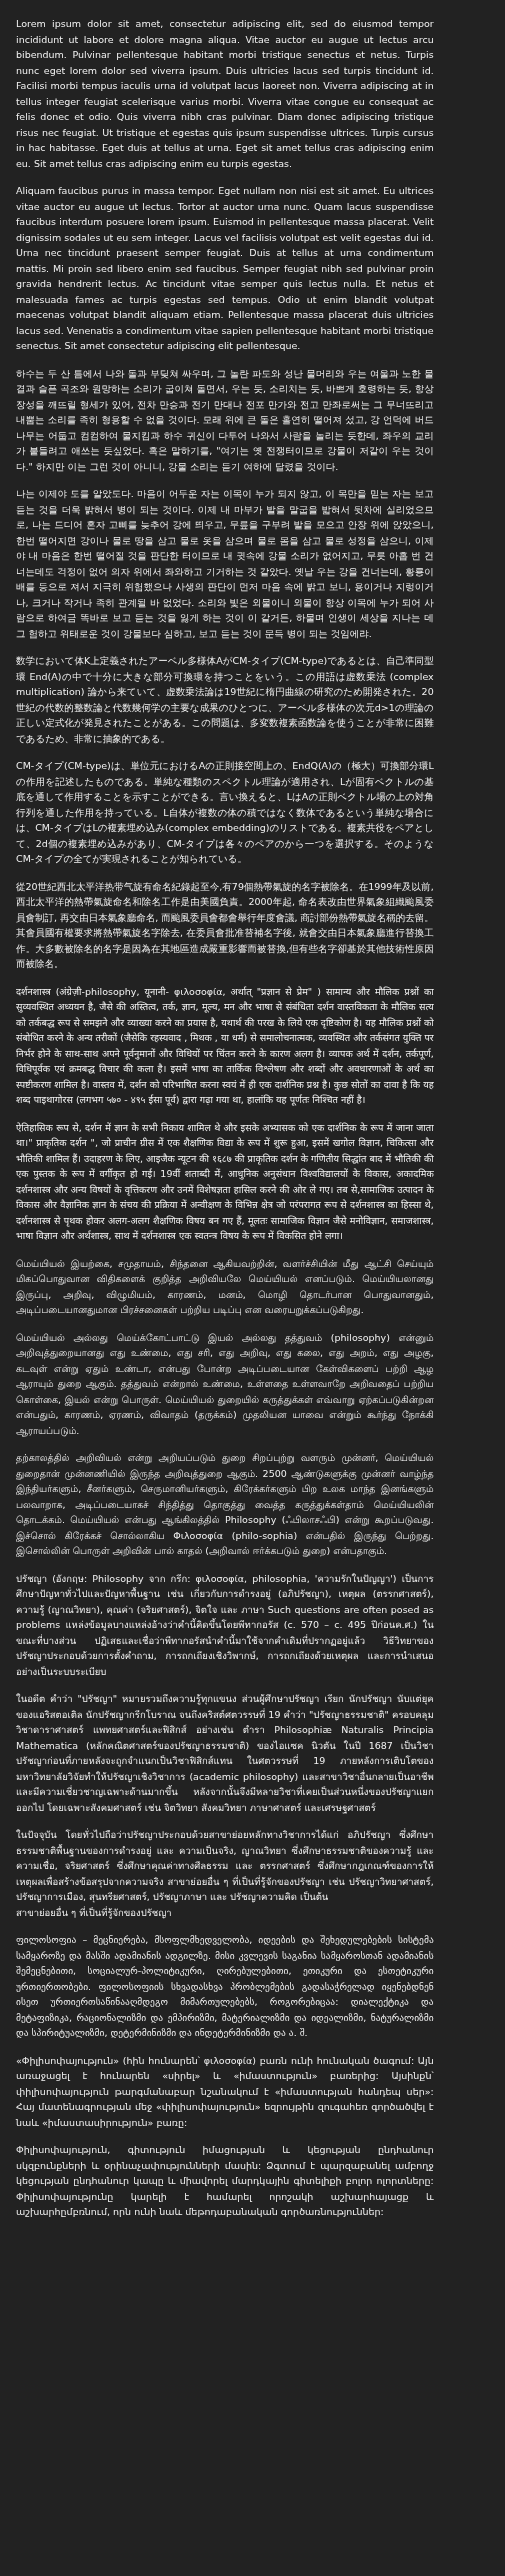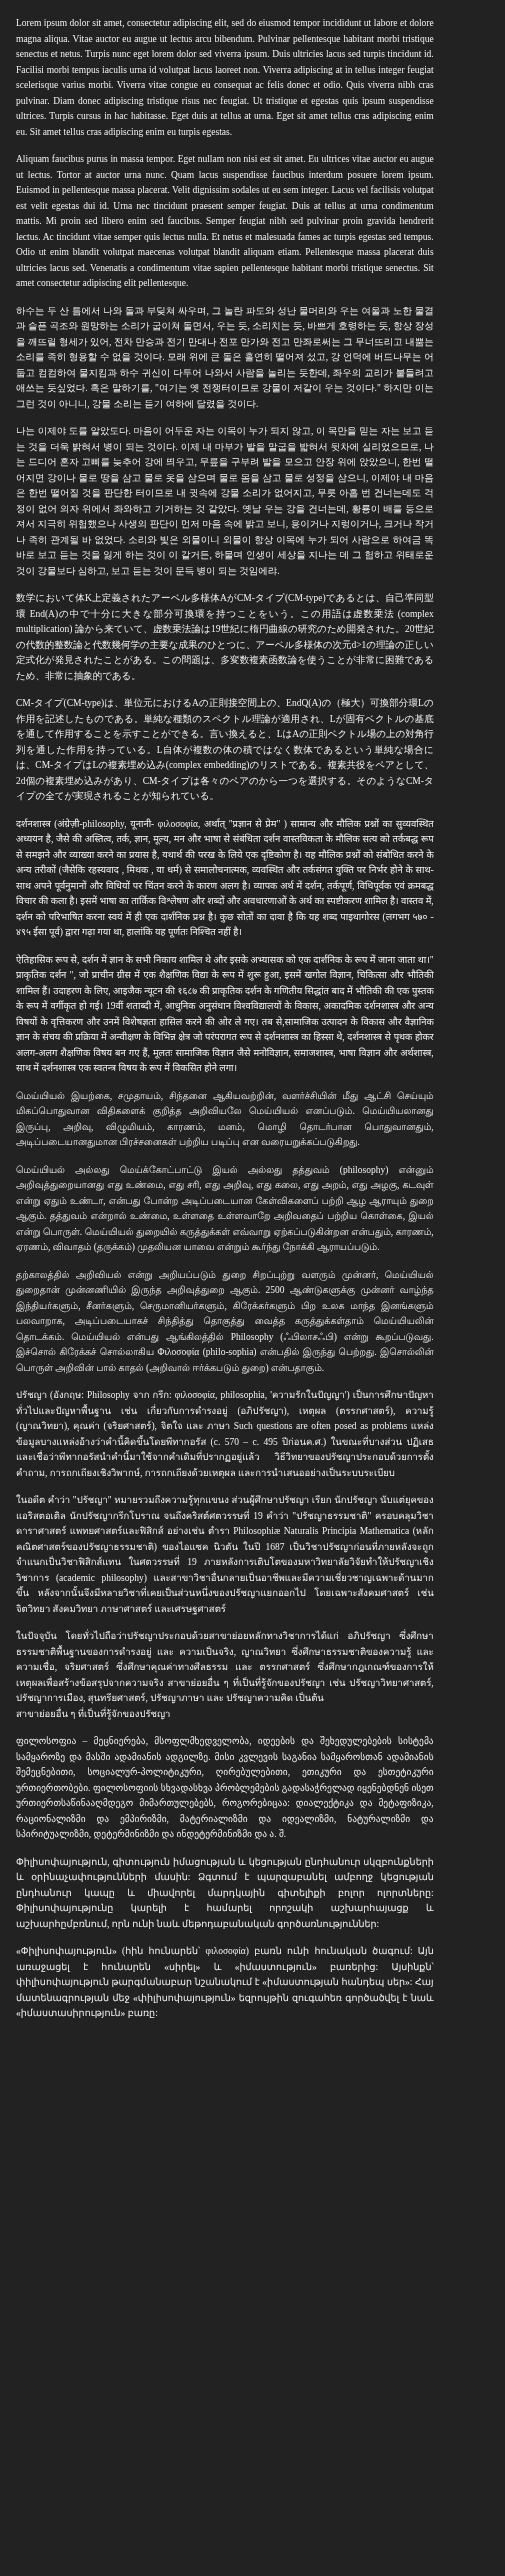--- a/index.html
+++ b/index.html
@@ -10,21 +10,20 @@
   body {
     width: 505px;
     height: 2576px;
     overflow: hidden;
     font-family: "DejaVu Sans", sans-serif;
   }
   .doc {
     padding: 16.4px 13.3px 0 16px;
     box-sizing: border-box;
     width: 447px;
-    font-family: Liberation Serif, serif;
   }
   .para {
     margin: 0 0 12px 0;
     font-size: 9.5px;
     line-height: 15.5px;
     color: #f2f2f2;
     text-align: justify;
     text-justify: inter-word;
     word-break: normal;
     overflow-wrap: break-word;
@@ -36,26 +35,27 @@
 </head>
 <body>
 
 <div class="doc">
   <p class="para" lang="en">Lorem ipsum dolor sit amet, consectetur adipiscing elit, sed do eiusmod tempor incididunt ut labore et dolore magna aliqua. Vitae auctor eu augue ut lectus arcu bibendum. Pulvinar pellentesque habitant morbi tristique senectus et netus. Turpis nunc eget lorem dolor sed viverra ipsum. Duis ultricies lacus sed turpis tincidunt id. Facilisi morbi tempus iaculis urna id volutpat lacus laoreet non. Viverra adipiscing at in tellus integer feugiat scelerisque varius morbi. Viverra vitae congue eu consequat ac felis donec et odio. Quis viverra nibh cras pulvinar. Diam donec adipiscing tristique risus nec feugiat. Ut tristique et egestas quis ipsum suspendisse ultrices. Turpis cursus in hac habitasse. Eget duis at tellus at urna. Eget sit amet tellus cras adipiscing enim eu. Sit amet tellus cras adipiscing enim eu turpis egestas.</p>
   <p class="para" lang="en">Aliquam faucibus purus in massa tempor. Eget nullam non nisi est sit amet. Eu ultrices vitae auctor eu augue ut lectus. Tortor at auctor urna nunc. Quam lacus suspendisse faucibus interdum posuere lorem ipsum. Euismod in pellentesque massa placerat. Velit dignissim sodales ut eu sem integer. Lacus vel facilisis volutpat est velit egestas dui id. Urna nec tincidunt praesent semper feugiat. Duis at tellus at urna condimentum mattis. Mi proin sed libero enim sed faucibus. Semper feugiat nibh sed pulvinar proin gravida hendrerit lectus. Ac tincidunt vitae semper quis lectus nulla. Et netus et malesuada fames ac turpis egestas sed tempus. Odio ut enim blandit volutpat maecenas volutpat blandit aliquam etiam. Pellentesque massa placerat duis ultricies lacus sed. Venenatis a condimentum vitae sapien pellentesque habitant morbi tristique senectus. Sit amet consectetur adipiscing elit pellentesque.</p>
   <p class="para" lang="ko">하수는 두 산 틈에서 나와 돌과 부딪쳐 싸우며, 그 놀란 파도와 성난 물머리와 우는 여울과 노한 물결과 슬픈 곡조와 원망하는 소리가 굽이쳐 돌면서, 우는 듯, 소리치는 듯, 바쁘게 호령하는 듯, 항상 장성을 깨뜨릴 형세가 있어, 전차 만승과 전기 만대나 전포 만가와 전고 만좌로써는 그 무너뜨리고 내뿜는 소리를 족히 형용할 수 없을 것이다. 모래 위에 큰 돌은 홀연히 떨어져 섰고, 강 언덕에 버드나무는 어둡고 컴컴하여 물지킴과 하수 귀신이 다투어 나와서 사람을 놀리는 듯한데, 좌우의 교리가 붙들려고 애쓰는 듯싶었다. 혹은 말하기를, "여기는 옛 전쟁터이므로 강물이 저같이 우는 것이다." 하지만 이는 그런 것이 아니니, 강물 소리는 듣기 여하에 달렸을 것이다.</p>
   <p class="para" lang="ko">나는 이제야 도를 알았도다. 마음이 어두운 자는 이목이 누가 되지 않고, 이 목만을 믿는 자는 보고 듣는 것을 더욱 밝혀서 병이 되는 것이다. 이제 내 마부가 발을 말굽을 밟혀서 뒷차에 실리었으므로, 나는 드디어 혼자 고삐를 늦추어 강에 띄우고, 무릎을 구부려 발을 모으고 안장 위에 앉았으니, 한번 떨어지면 강이나 물로 땅을 삼고 물로 옷을 삼으며 물로 몸을 삼고 물로 성정을 삼으니, 이제야 내 마음은 한번 떨어질 것을 판단한 터이므로 내 귓속에 강물 소리가 없어지고, 무릇 아홉 번 건너는데도 걱정이 없어 의자 위에서 좌와하고 기거하는 것 같았다. 옛날 우는 강을 건너는데, 황룡이 배를 등으로 져서 지극히 위험했으나 사생의 판단이 먼저 마음 속에 밝고 보니, 용이거나 지렁이거나, 크거나 작거나 족히 관계될 바 없었다. 소리와 빛은 외물이니 외물이 항상 이목에 누가 되어 사람으로 하여금 똑바로 보고 듣는 것을 잃게 하는 것이 이 같거든, 하물며 인생이 세상을 지나는 데 그 험하고 위태로운 것이 강물보다 심하고, 보고 듣는 것이 문득 병이 되는 것임에랴.</p>
   <p class="para" lang="ja">数学において体K上定義されたアーベル多様体AがCM-タイプ(CM-type)であるとは、自己準同型環 End(A)の中で十分に大きな部分可換環を持つことをいう。この用語は虚数乗法 (complex multiplication) 論から来ていて、虚数乗法論は19世紀に楕円曲線の研究のため開発された。20世紀の代数的整数論と代数幾何学の主要な成果のひとつに、アーベル多様体の次元d&gt;1の理論の正しい定式化が発見されたことがある。この問題は、多変数複素函数論を使うことが非常に困難であるため、非常に抽象的である。</p>
   <p class="para" lang="ja">CM-タイプ(CM-type)は、単位元におけるAの正則接空間上の、EndQ(A)の（極大）可換部分環Lの作用を記述したものである。単純な種類のスペクトル理論が適用され、Lが固有ベクトルの基底を通して作用することを示すことができる。言い換えると、LはAの正則ベクトル場の上の対角行列を通した作用を持っている。L自体が複数の体の積ではなく数体であるという単純な場合には、CM-タイプはLの複素埋め込み(complex embedding)のリストである。複素共役をペアとして、2d個の複素埋め込みがあり、CM-タイプは各々のペアのから一つを選択する。そのようなCM-タイプの全てが実現されることが知られている。</p>
+  <p class="para" lang="zh-Hant">從20世紀西北太平洋热带气旋有命名紀錄起至今,有79個熱帶氣旋的名字被除名。在1999年及以前,西北太平洋的熱帶氣旋命名和除名工作是由美國負責。2000年起, 命名表改由世界氣象組織颱風委員會制訂, 再交由日本氣象廳命名, 而颱風委員會都會舉行年度會議, 商討部份熱帶氣旋名稱的去留。其會員國有權要求將熱帶氣旋名字除去, 在委員會批准替補名字後, 就會交由日本氣象廳進行替換工作。大多數被除名的名字是因為在其地區造成嚴重影響而被替換,但有些名字卻基於其他技術性原因而被除名。</p>
   <p class="para" lang="hi">दर्शनशास्त्र (अंग्रेज़ी-philosophy, यूनानी- φιλοσοφία, अर्थात् "प्रज्ञान से प्रेम" ) सामान्य और मौलिक प्रश्नों का सुव्यवस्थित अध्ययन है, जैसे की अस्तित्व, तर्क, ज्ञान, मूल्य, मन और भाषा से संबंधिता दर्शन वास्तविकता के मौलिक सत्य को तर्कबद्ध रूप से समझने और व्याख्या करने का प्रयास है, यथार्थ की परख के लिये एक दृष्टिकोण है। यह मौलिक प्रश्नों को संबोधित करने के अन्य तरीकों (जैसेकि रहस्यवाद , मिथक , या धर्म) से समालोचनात्मक, व्यवस्थित और तर्कसंगत युक्ति पर निर्भर होने के साथ-साथ अपने पूर्वनुमानों और विधियों पर चिंतन करने के कारण अलग है। व्यापक अर्थ में दर्शन, तर्कपूर्ण, विधिपूर्वक एवं क्रमबद्ध विचार की कला है। इसमें भाषा का तार्किक विश्लेषण और शब्दों और अवधारणाओं के अर्थ का स्पष्टीकरण शामिल है। वास्तव में, दर्शन को परिभाषित करना स्वयं में ही एक दार्शनिक प्रश्न है। कुछ सोतों का दावा है कि यह शब्द पाइथागोरस (लगभग ५७० - ४९५ ईसा पूर्व) द्वारा गढ़ा गया था, हालांकि यह पूर्णतः निश्चित नहीं है।</p>
   <p class="para" lang="hi">ऐतिहासिक रूप से, दर्शन में ज्ञान के सभी निकाय शामिल थे और इसके अभ्यासक को एक दार्शनिक के रूप में जाना जाता था।" प्राकृतिक दर्शन ", जो प्राचीन ग्रीस में एक शैक्षणिक विद्या के रूप में शुरू हुआ, इसमें खगोल विज्ञान, चिकित्सा और भौतिकी शामिल हैं। उदाहरण के लिए, आइजैक न्यूटन  की १६८७ की प्राकृतिक दर्शन के गणितीय सिद्धांत बाद में भौतिकी की एक पुस्तक के रूप में वर्गीकृत हो गई। 19वीं शताब्दी में, आधुनिक अनुसंधान विश्वविद्यालयों के विकास, अकादमिक दर्शनशास्त्र और अन्य विषयों के वृत्तिकरण और उनमें विशेषज्ञता हासिल करने की ओर ले गए। तब से,सामाजिक उत्पादन के विकास और वैज्ञानिक ज्ञान के संचय की प्रक्रिया में अन्वीक्षण के विभिन्न क्षेत्र जो परंपरागत रूप से दर्शनशास्त्र का हिस्सा थे, दर्शनशास्त्र से पृथक होकर अलग-अलग शैक्षणिक विषय बन गए हैं, मूलतः सामाजिक विज्ञान जैसे  मनोविज्ञान, समाजशास्त्र, भाषा विज्ञान और अर्थशास्त्र, साथ में दर्शनशास्त्र एक स्वतन्त्र विषय के रूप में विकसित होने लगा।</p>
   <p class="para" lang="ta">மெய்யியல் இயற்கை, சமுதாயம், சிந்தனை ஆகியவற்றின், வளர்ச்சியின் மீது ஆட்சி செய்யும் மிகப்பொதுவான விதிகளைக் குறித்த அறிவியலே மெய்யியல் எனப்படும். மெய்யியலானது இருப்பு, அறிவு, விழுமியம், காரணம், மனம், மொழி தொடர்பான பொதுவானதும், அடிப்படையானதுமான பிரச்சனைகள் பற்றிய படிப்பு என வரையறுக்கப்படுகிறது.</p>
   <p class="para" lang="ta">மெய்யியல் அல்லது மெய்க்கோட்பாட்டு இயல் அல்லது தத்துவம் (philosophy) என்னும் அறிவுத்துறையானது எது உண்மை, எது சரி, எது அறிவு, எது கலை, எது அறம், எது அழகு, கடவுள் என்று ஏதும் உண்டா, என்பது போன்ற அடிப்படையான கேள்விகளைப் பற்றி ஆழ ஆராயும் துறை ஆகும். தத்துவம் என்றால் உண்மை, உள்ளதை உள்ளவாறே அறிவதைப் பற்றிய கொள்கை, இயல் என்று பொருள். மெய்யியல் துறையில் கருத்துக்கள் எவ்வாறு ஏற்கப்படுகின்றன என்பதும், காரணம், ஏரணம், விவாதம் (தருக்கம்) முதலியன யாவை என்றும் கூர்ந்து நோக்கி ஆராயப்படும்.</p>
   <p class="para" lang="ta">தற்காலத்தில் அறிவியல் என்று அறியப்படும் துறை சிறப்புற்று வளரும் முன்னர், மெய்யியல் துறைதான் முன்னணியில் இருந்த அறிவுத்துறை ஆகும். 2500 ஆண்டுகளுக்கு முன்னர் வாழ்ந்த இந்தியர்களும், சீனர்களும், செருமானியர்களும், கிரேக்கர்களும் பிற உலக மாந்த இனங்களும் பலவாறாக, அடிப்படையாகச் சிந்தித்து தொகுத்து வைத்த கருத்துக்கள்தாம் மெய்யியலின் தொடக்கம். மெய்யியல் என்பது ஆங்கிலத்தில் Philosophy (ஃபிலாசஃபி) என்று கூறப்படுவது. இச்சொல் கிரேக்கச் சொல்லாகிய Φιλοσοφία (philo-sophia) என்பதில் இருந்து பெற்றது. இசொல்லின் பொருள் அறிவின் பால் காதல் (அறிவால் ஈர்க்கபடும் துறை) என்பதாகும்.</p>
   <p class="para" lang="th">ปรัชญา (อังกฤษ: Philosophy จาก กรีก: φιλοσοφία, philosophia, 'ความรักในปัญญา') เป็นการศึกษาปัญหาทั่วไปและปัญหาพื้นฐาน เช่น เกี่ยวกับการดำรงอยู่ (อภิปรัชญา), เหตุผล (ตรรกศาสตร์), ความรู้ (ญาณวิทยา), คุณค่า (จริยศาสตร์), จิตใจ และ ภาษา Such questions are often posed as problems แหล่งข้อมูลบางแหล่งอ้างว่าคำนี้คิดขึ้นโดยพีทากอรัส (c. 570 – c. 495 ปีก่อนค.ศ.) ในขณะที่บางส่วน ปฏิเสธและเชื่อว่าพีทากอรัสนำคำนี้มาใช้จากคำเดิมที่ปรากฏอยู่แล้ว วิธีวิทยาของปรัชญาประกอบด้วยการตั้งคำถาม, การถกเถียงเชิงวิพากษ์, การถกเถียงด้วยเหตุผล และการนำเสนออย่างเป็นระบบระเบียบ</p>
   <p class="para" lang="th">ในอดีต คำว่า "ปรัชญา" หมายรวมถึงความรู้ทุกแขนง ส่วนผู้ศึกษาปรัชญา เรียก นักปรัชญา นับแต่ยุคของแอริสตอเติล นักปรัชญากรีกโบราณ จนถึงคริสต์ศตวรรษที่ 19 คำว่า "ปรัชญาธรรมชาติ" ครอบคลุมวิชาดาราศาสตร์ แพทยศาสตร์และฟิสิกส์ อย่างเช่น ตำรา Philosophiæ Naturalis Principia Mathematica (หลักคณิตศาสตร์ของปรัชญาธรรมชาติ) ของไอแซค นิวตัน ในปี 1687 เป็นวิชาปรัชญาก่อนที่ภายหลังจะถูกจำแนกเป็นวิชาฟิสิกส์แทน ในศตวรรษที่ 19 ภายหลังการเติบโตของมหาวิทยาลัยวิจัยทำให้ปรัชญาเชิงวิชาการ (academic philosophy) และสาขาวิชาอื่นกลายเป็นอาชีพและมีความเชี่ยวชาญเฉพาะด้านมากขึ้น หลังจากนั้นจึงมีหลายวิชาที่เคยเป็นส่วนหนึ่งของปรัชญาแยกออกไป โดยเฉพาะสังคมศาสตร์ เช่น จิตวิทยา สังคมวิทยา ภาษาศาสตร์ และเศรษฐศาสตร์</p>
   <p class="para preline" lang="th">ในปัจจุบัน โดยทั่วไปถือว่าปรัชญาประกอบด้วยสาขาย่อยหลักทางวิชาการได้แก่ อภิปรัชญา ซึ่งศึกษาธรรมชาติพื้นฐานของการดำรงอยู่ และ ความเป็นจริง, ญาณวิทยา ซึ่งศึกษาธรรมชาติของความรู้ และ ความเชื่อ, จริยศาสตร์ ซึ่งศึกษาคุณค่าทางศีลธรรม และ ตรรกศาสตร์ ซึ่งศึกษากฎเกณฑ์ของการให้เหตุผลเพื่อสร้างข้อสรุปจากความจริง สาขาย่อยอื่น ๆ ที่เป็นที่รู้จักของปรัชญา เช่น ปรัชญาวิทยาศาสตร์, ปรัชญาการเมือง, สุนทรียศาสตร์, ปรัชญาภาษา และ ปรัชญาความคิด เป็นต้น
 สาขาย่อยอื่น ๆ ที่เป็นที่รู้จักของปรัชญา</p>
   <p class="para" lang="ka">ფილოსოფია – მეცნიერება, მსოფლმხედველობა, იდეების და შეხედულებების სისტემა სამყაროზე და მასში ადამიანის ადგილზე. მისი კვლევის საგანია სამყაროსთან ადამიანის შემეცნებითი, სოციალურ-პოლიტიკური, ღირებულებითი, ეთიკური და ესთეტიკური ურთიერთობები. ფილოსოფიის სხვადასხვა პრობლემების გადასაჭრელად იყენებდნენ ისეთ ურთიერთსაწინააღმდეგო მიმართულებებს, როგორებიცაა: დიალექტიკა და მეტაფიზიკა, რაციონალიზმი და ემპირიზმი, მატერიალიზმი და იდეალიზმი, ნატურალიზმი და სპირიტუალიზმი, დეტერმინიზმი და ინდეტერმინიზმი და ა. შ.</p>
+  <p class="para" lang="hy">«Փիլիսոփայություն» (հին հունարեն՝ φιλοσοφία) բառն ունի հունական ծագում: Այն առաջացել է հունարեն «սիրել» և «իմաստություն» բառերից: Այսինքն՝ փիլիսոփայություն թարգմանաբար նշանակում է «իմաստության հանդեպ սեր»: Հայ մատենագրության մեջ «փիլիսոփայություն» եզրույթին զուգահեռ գործածվել է նաև «իմաստասիրություն» բառը:</p>
   <p class="para" lang="hy">Փիլիսոփայություն, գիտություն իմացության և կեցության ընդհանուր սկզբունքների և օրինաչափությունների մասին: Ձգտում է պարզաբանել ամբողջ կեցության ընդհանուր կապը և միավորել մարդկային գիտելիքի բոլոր ոլորտները: Փիլիսոփայությունը կարելի է համարել որոշակի աշխարհայացք և աշխարհըմբռնում, որն ունի նաև մեթոդաբանական գործառնություններ:</p>
-  <p class="para" lang="hy">«Փիլիսոփայություն» (հին հունարեն՝ φιλοσοφία) բառն ունի հունական ծագում: Այն առաջացել է հունարեն «սիրել» և «իմաստություն» բառերից: Այսինքն՝ փիլիսոփայություն թարգմանաբար նշանակում է «իմաստության հանդեպ սեր»: Հայ մատենագրության մեջ «փիլիսոփայություն» եզրույթին զուգահեռ գործածվել է նաև «իմաստասիրություն» բառը:</p>
 </div>
 
 
 </body></html>

